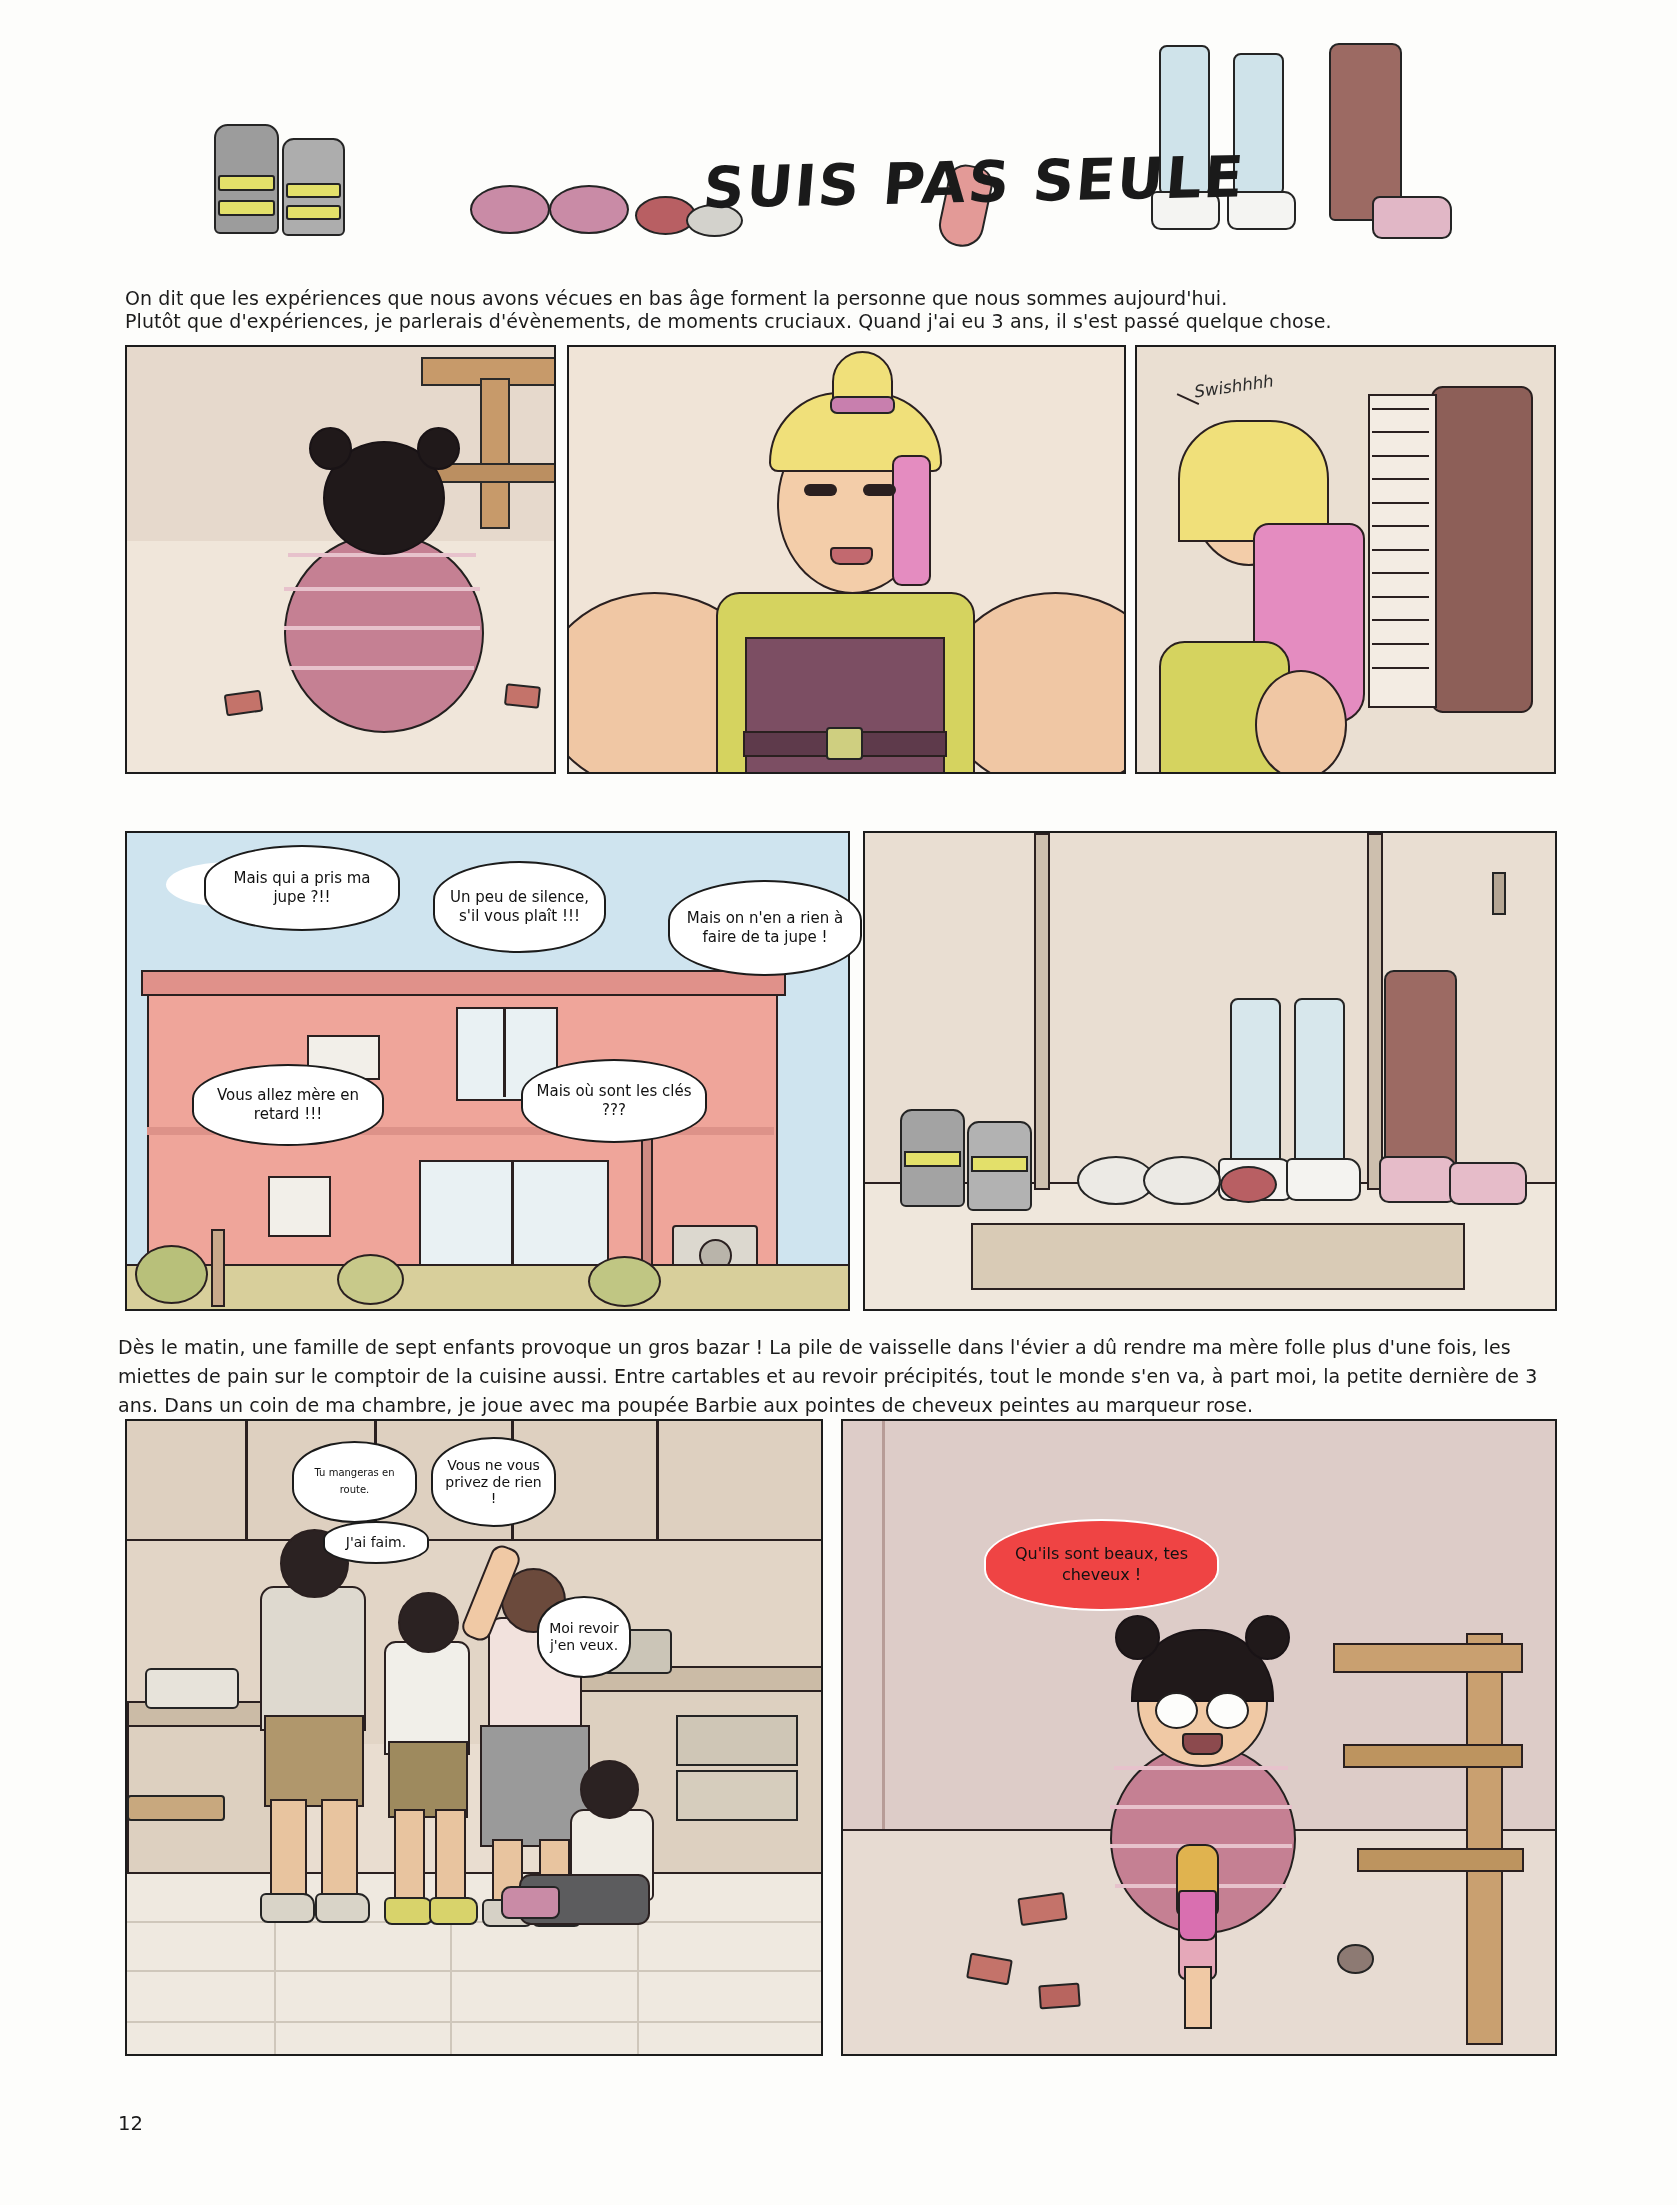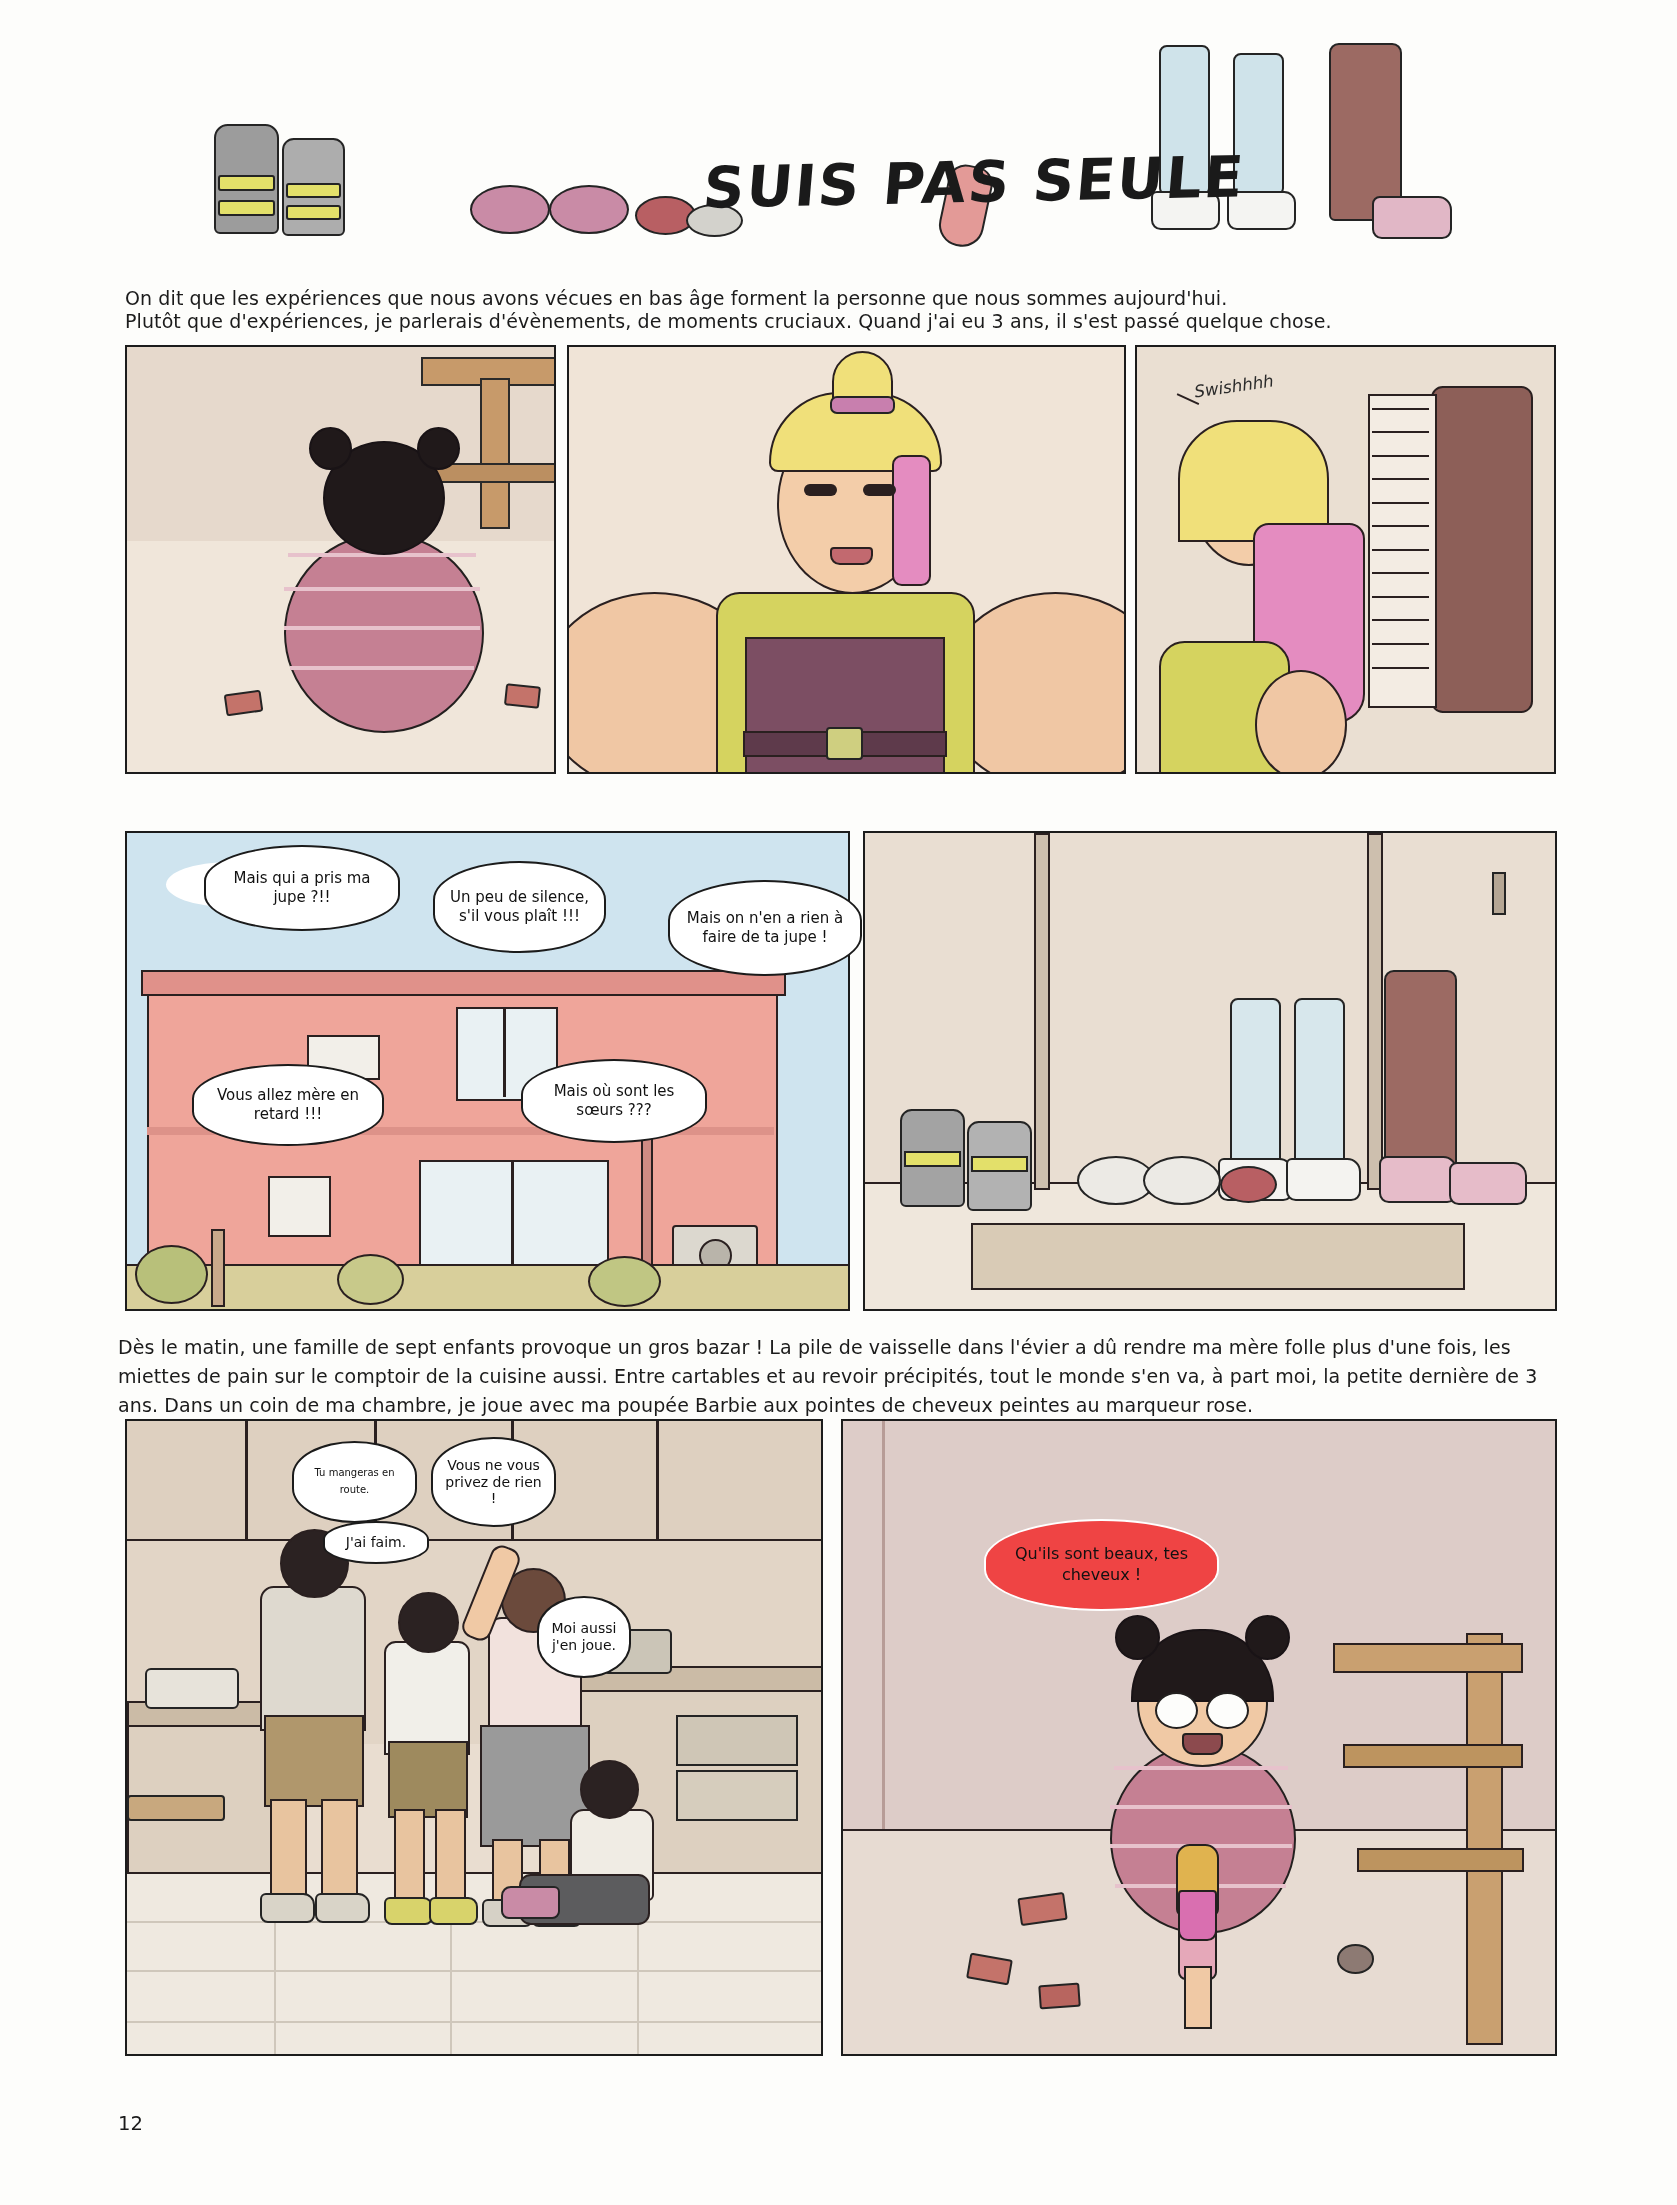--- a/index.html
+++ b/index.html
@@ -221,21 +221,21 @@
     <div class="fill oval" style="left:7.8px;top:412px;width:69px;height:55px;background:#b8c07a;border:2px solid #2a2020;"></div>
     <div class="fill oval" style="left:210px;top:421px;width:63px;height:47px;background:#c8c98a;border:2px solid #2a2020;"></div>
     <div class="fill oval" style="left:461px;top:423px;width:69px;height:47px;background:#c0c683;border:2px solid #2a2020;"></div>
     <div class="fill" style="left:84px;top:396px;width:9.8px;height:74px;background:#c9a98b;border:2px solid #2a2020;"></div>
   </div>
 
   <div class="bubble" style="left:204px;top:845px;width:196px;height:86px;">Mais qui a pris ma jupe ?!!</div>
   <div class="bubble" style="left:433px;top:861px;width:173px;height:92px;">Un peu de silence, s'il vous plaît !!!</div>
   <div class="bubble" style="left:668px;top:880px;width:194px;height:96px;">Mais on n'en a rien à faire de ta jupe !</div>
   <div class="bubble" style="left:192px;top:1064px;width:192px;height:82px;">Vous allez mère en retard !!!</div>
-  <div class="bubble" style="left:521px;top:1059px;width:186px;height:84px;">Mais où sont les sœurs ???</div>
+  <div class="bubble" style="left:521px;top:1059px;width:186px;height:84px;">Mais où sont les clés ???</div>
 
   <div class="panel" style="left:863px;top:831px;width:694px;height:480px;background:#efe6db;">
     <div class="fill" style="left:0;top:0;width:694px;height:353px;background:#e9ded2;"></div>
     <div class="fill" style="left:0;top:349px;width:694px;height:131px;background:#efe7dc;border-top:2.9px solid #2a2020;"></div>
     <div class="fill" style="left:106px;top:390px;width:490px;height:63px;background:#d9cbb6;border:2.9px solid #2a2020;"></div>
     <div class="fill" style="left:169px;top:0;width:11.8px;height:353px;background:#cdbfae;border:2px solid #2a2020;"></div>
     <div class="fill" style="left:502px;top:0;width:11.8px;height:353px;background:#cdbfae;border:2px solid #2a2020;"></div>
 
     <div class="fill ink" style="left:365px;top:165px;width:47px;height:165px;background:#d7e7ec;border-radius:7.8px;"></div>
     <div class="fill ink" style="left:429px;top:165px;width:47px;height:165px;background:#d7e7ec;border-radius:7.8px;"></div>
@@ -310,21 +310,21 @@
     <div class="fill ink" style="left:17.6px;top:247px;width:90px;height:37px;background:#e7e3da;border-radius:5.9px;"></div>
     <div class="fill ink" style="left:476px;top:208px;width:65px;height:41px;background:#cbc5b7;border-radius:4.9px;"></div>
     <div class="fill ink" style="left:0;top:374px;width:94px;height:21.6px;background:#c8a87e;border-radius:3.9px;"></div>
     <div class="fill ink" style="left:549px;top:294px;width:118px;height:47px;background:#cfc6b6;"></div>
     <div class="fill ink" style="left:549px;top:349px;width:118px;height:47px;background:#d6cdbd;"></div>
   </div>
 
   <div class="bubble" style="left:292px;top:1441px;width:125px;height:82px;font-size:10px;line-height:16.7px;">Tu mangeras en route.</div>
   <div class="bubble" style="left:431px;top:1437px;width:125px;height:90px;font-size:14px;line-height:16.7px;">Vous ne vous privez de rien !</div>
   <div class="bubble" style="left:323px;top:1521px;width:106px;height:43px;font-size:14px;">J'ai faim.</div>
-  <div class="bubble" style="left:537px;top:1596px;width:94px;height:82px;font-size:14px;line-height:16.7px;">Moi aussi j'en joue.</div>
+  <div class="bubble" style="left:537px;top:1596px;width:94px;height:82px;font-size:14px;line-height:16.7px;">Moi revoir j'en veux.</div>
 
   <div class="panel" style="left:841px;top:1419px;width:716px;height:637px;background:#e0d0cd;">
     <div class="fill" style="left:0;top:0;width:716px;height:412px;background:#ddccc8;"></div>
     <div class="fill" style="left:39px;top:0;width:2.9px;height:412px;background:#b79c97;"></div>
     <div class="fill" style="left:0;top:408px;width:716px;height:229px;background:#e7dbd2;border-top:2.9px solid #2a2020;"></div>
 
     <div class="fill" style="left:623px;top:212px;width:33px;height:408px;background:#c9a070;border:2.9px solid #2a2020;"></div>
     <div class="fill" style="left:490px;top:222px;width:186px;height:25.5px;background:#c9a070;border:2.9px solid #2a2020;"></div>
     <div class="fill" style="left:500px;top:323px;width:176px;height:19.6px;background:#bd945f;border:2.9px solid #2a2020;"></div>
     <div class="fill" style="left:514px;top:427px;width:163px;height:19.6px;background:#bd945f;border:2.9px solid #2a2020;"></div>

